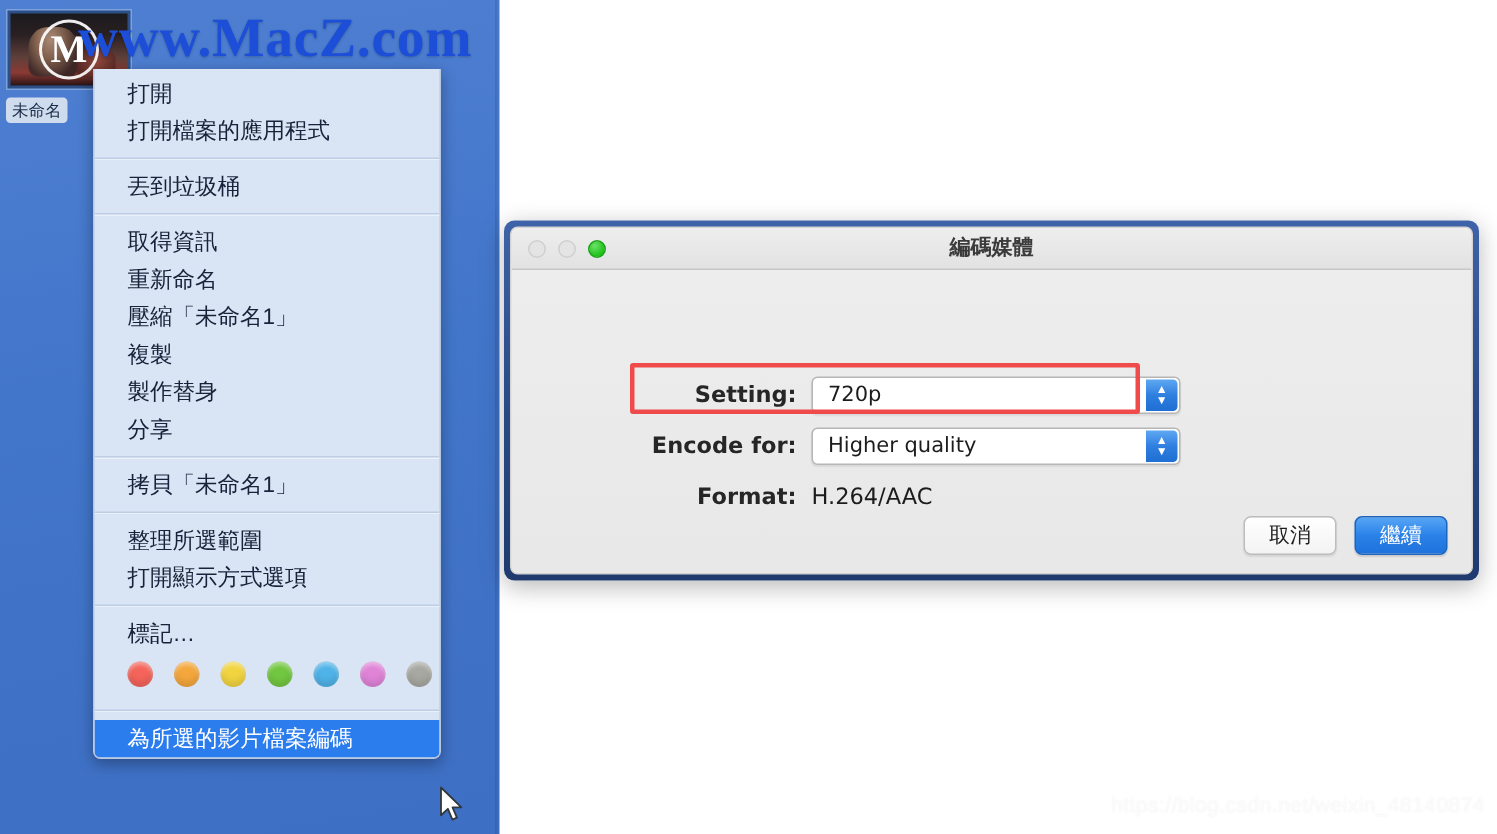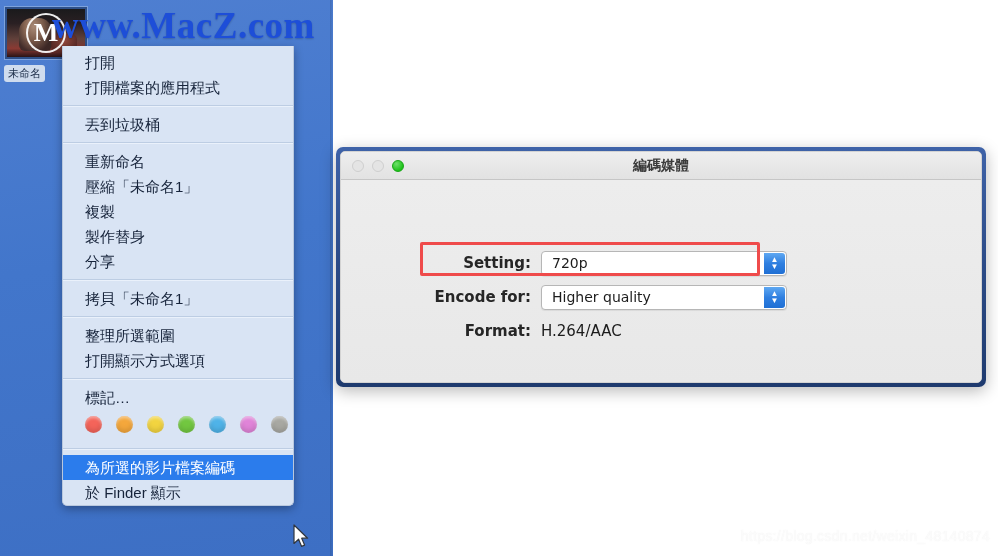--- a/index.html
+++ b/index.html
@@ -373,20 +373,21 @@
   </div>
 
   <div class="site-brand">www.MacZ.com</div>
 
   <div class="context-menu" id="context-menu">
       <div class="menu-item">打開</div>
       <div class="menu-item">打開檔案的應用程式</div>
       <div class="menu-sep"></div>
       <div class="menu-item">丟到垃圾桶</div>
       <div class="menu-sep"></div>
+      <div class="menu-item">取得資訊</div>
       <div class="menu-item">重新命名</div>
       <div class="menu-item">壓縮「未命名1」</div>
       <div class="menu-item">複製</div>
       <div class="menu-item">製作替身</div>
       <div class="menu-item">分享</div>
       <div class="menu-sep"></div>
       <div class="menu-item">拷貝「未命名1」</div>
       <div class="menu-sep"></div>
       <div class="menu-item">整理所選範圍</div>
       <div class="menu-item">打開顯示方式選項</div>
@@ -396,21 +397,20 @@
         <span class="tag-dot" style="background: rgb(244, 100, 90);"></span>
         <span class="tag-dot" style="background: rgb(244, 167, 60);"></span>
         <span class="tag-dot" style="background: rgb(242, 212, 64);"></span>
         <span class="tag-dot" style="background: rgb(114, 199, 64);"></span>
         <span class="tag-dot" style="background: rgb(79, 179, 232);"></span>
         <span class="tag-dot" style="background: rgb(224, 132, 216);"></span>
         <span class="tag-dot" style="background: rgb(168, 168, 162);"></span>
       </div>
       <div class="menu-sep"></div>
       <div class="menu-item selected">為所選的影片檔案編碼</div>
-      <div class="menu-item">於 Finder 顯示</div>
     </div>
 
   <svg class="cursor-arrow" width="18" height="26" viewBox="0 0 18 26">
     <path d="M1,1 L1,19.5 L5.6,15.2 L8.6,22.4 L11.6,21.1 L8.7,14.2 L14.6,14.2 Z" fill="#ffffff" stroke="#31373f" stroke-width="1.2" stroke-linejoin="round"></path>
   </svg>
 
   <div class="dialog-frame">
     <div class="dialog">
 
       <div class="titlebar">
@@ -446,20 +446,24 @@
               </div>
             </div>
             <div class="form-row">
               <div class="form-label">Format:</div>
               <div class="static-value">H.264/AAC</div>
             </div>
           </div>
 
         <div class="highlight-box"></div>
 
+        <div class="dialog-buttons">
+          <div class="btn secondary">取消</div>
+          <div class="btn primary">繼續</div>
+        </div>
 
       </div>
     </div>
   </div>
 
   <div class="csdn-watermark">https://blog.csdn.net/weixin_48140874</div>
 
 </div>
 
 </body></html>

